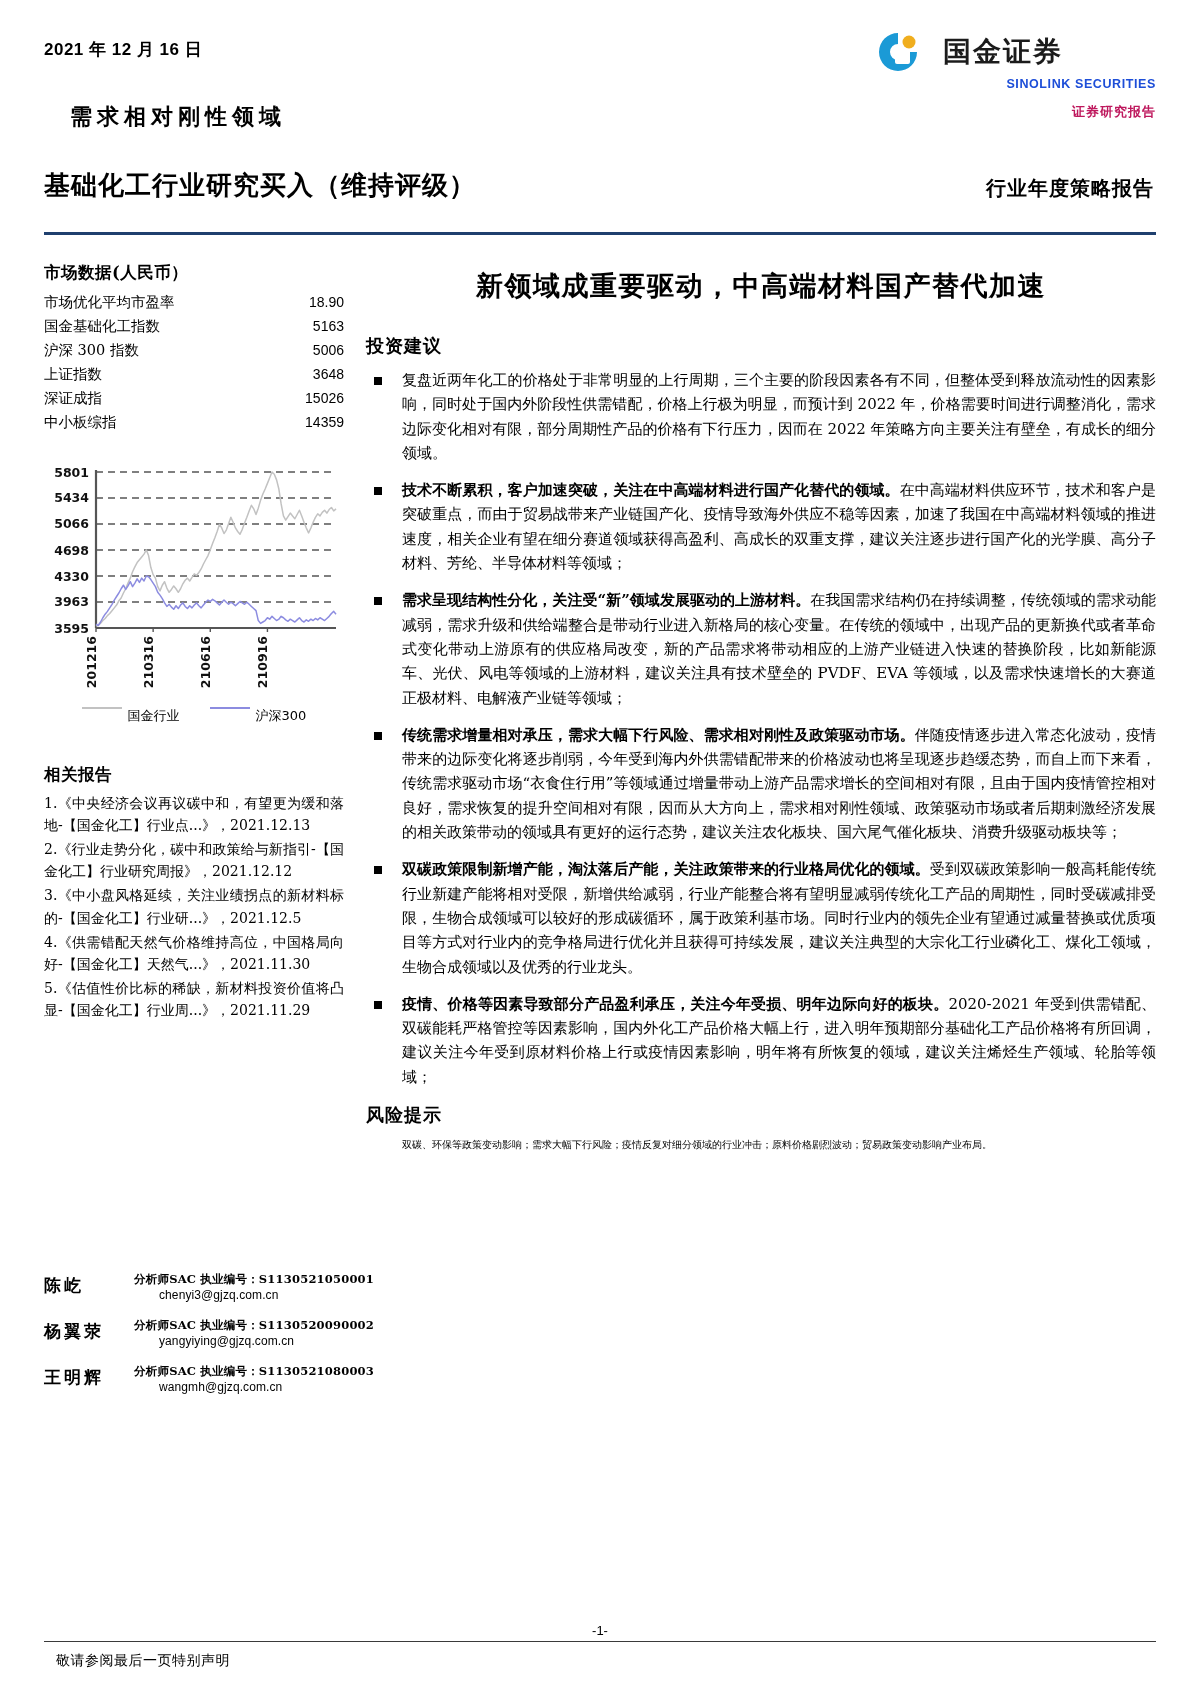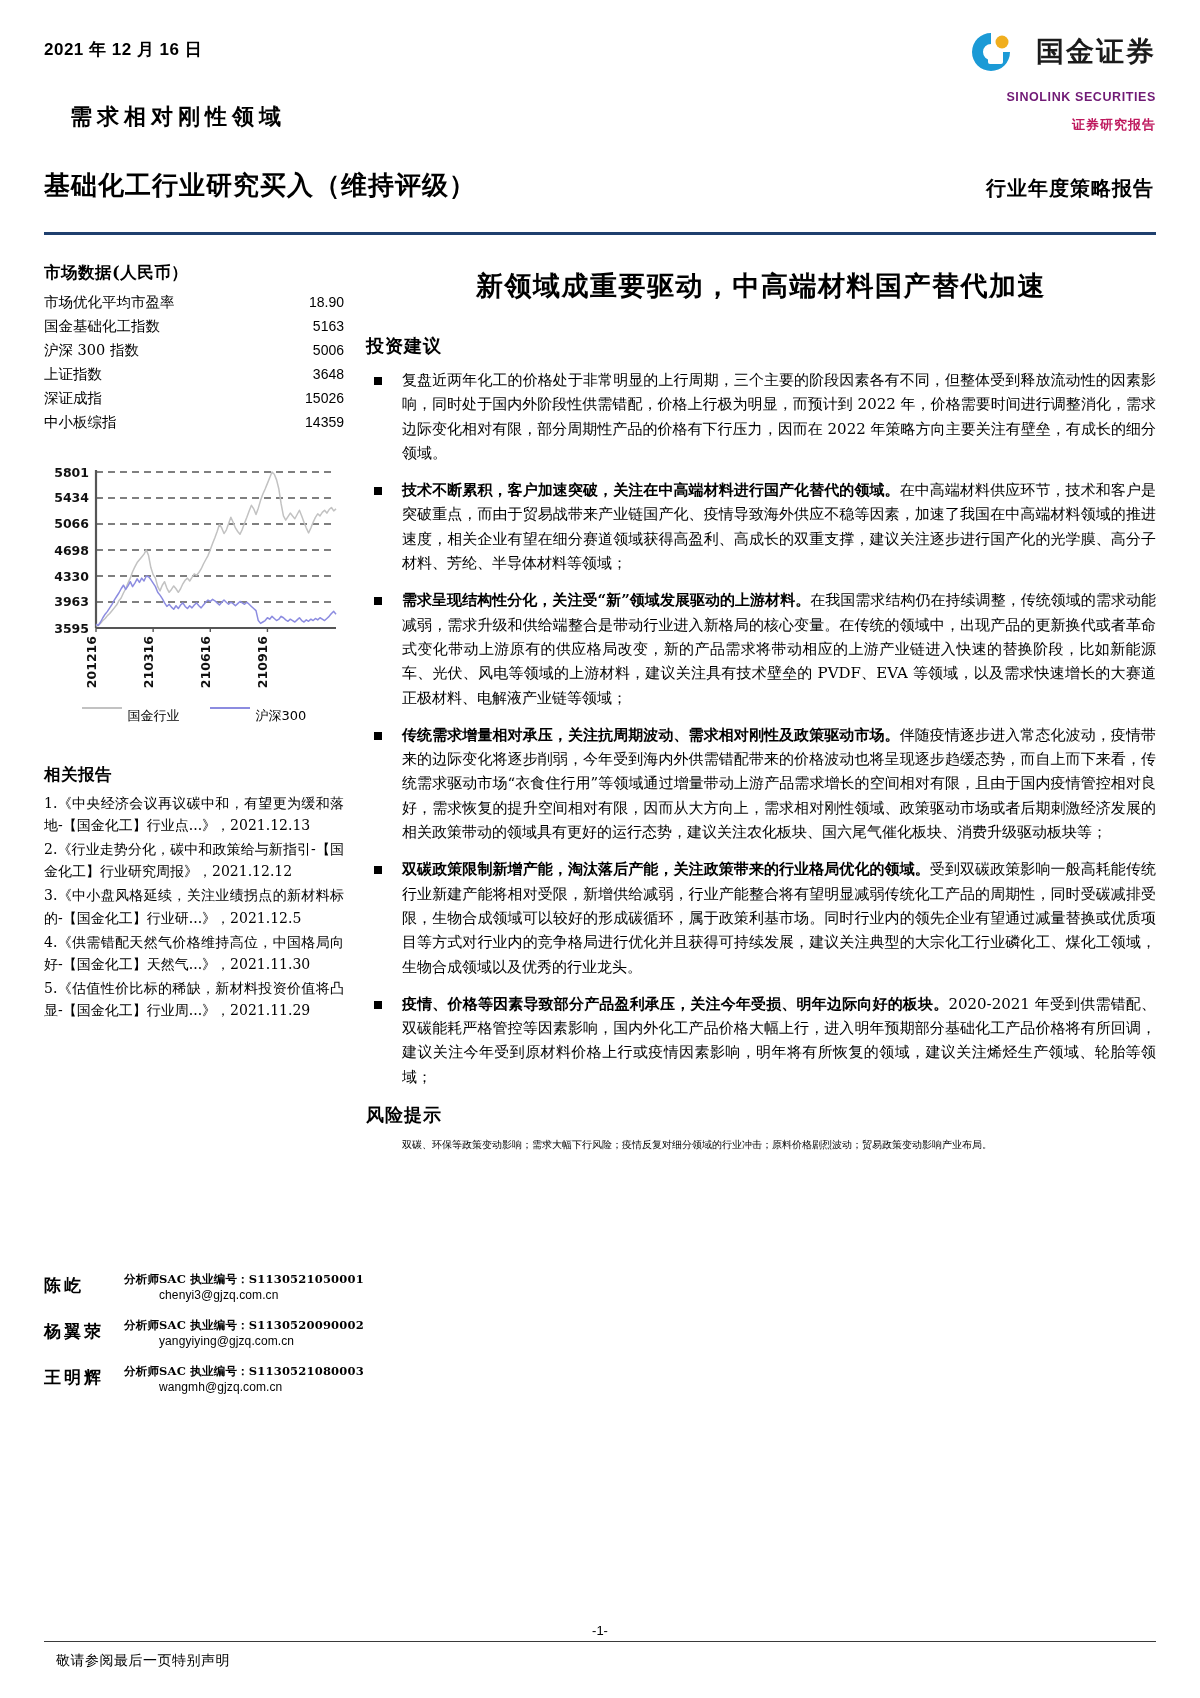--- a/index.html
+++ b/index.html
@@ -65,43 +65,42 @@
   
   .logo-wrap {
     position: absolute;
     top: 0; right: 0;
     width: 280px;
     text-align: right;
   }
   .logo-row {
     display: flex;
     align-items: center;
-    justify-content: flex-end;
     gap: 23px;
   }
   .logo-mark {
     position: relative;
     width: 44px; height: 44px;
     flex: 0 0 44px;
   }
   .logo-name {
     font-family: "DejaVu Sans", sans-serif;
     font-weight: bold;
     font-size: 28px;
     letter-spacing: 2px;
     line-height: 1;
     color: #1b1b1b;
   }
   .logo-sub {
     font-family: "Liberation Sans", sans-serif;
     font-weight: bold;
     font-size: 12.5px;
     letter-spacing: .6px;
-    color: #701a75;
-    margin-top: 16px;
+    color: #1d4ed8;
+    margin-top: 3px;
     text-align: right;
   }
   .logo-tag {
     margin-top: 12px;
     font-family: "DejaVu Serif", serif;
     font-weight: bold;
     font-size: 13px;
     letter-spacing: 1px;
     color: #be185d;
     text-align: right;
@@ -195,20 +194,21 @@
     letter-spacing: 3px;
     padding-top: 2px;
   }
   .an-info { flex: 1; }
   .an-sac {
     font-family: "DejaVu Serif", serif;
     font-weight: bold;
     font-size: 11.5px;
     letter-spacing: .2px;
     white-space: nowrap;
+    text-align: right;
   }
   .an-mail {
     font-family: "Liberation Sans", sans-serif;
     font-size: 12px;
     margin-top: 1px;
     letter-spacing: .1px;
     margin-left: 35px;
   }
 
   
@@ -431,21 +431,21 @@
       <div class="bullet">
         <b></b><span>复盘近两年化工的价格处于非常明显的上行周期，三个主要的阶段因素各有不同，但整体受到释放流动性的因素影响，同时处于国内外阶段性供需错配，价格上行极为明显，而预计到 2022 年，价格需要时间进行调整消化，需求边际变化相对有限，部分周期性产品的价格有下行压力，因而在 2022 年策略方向主要关注有壁垒，有成长的细分领域。</span>
       </div>
       <div class="bullet">
         <b>技术不断累积，客户加速突破，关注在中高端材料进行国产化替代的领域。</b><span>在中高端材料供应环节，技术和客户是突破重点，而由于贸易战带来产业链国产化、疫情导致海外供应不稳等因素，加速了我国在中高端材料领域的推进速度，相关企业有望在细分赛道领域获得高盈利、高成长的双重支撑，建议关注逐步进行国产化的光学膜、高分子材料、芳纶、半导体材料等领域；</span>
       </div>
       <div class="bullet">
         <b>需求呈现结构性分化，关注受“新”领域发展驱动的上游材料。</b><span>在我国需求结构仍在持续调整，传统领域的需求动能减弱，需求升级和供给端整合是带动行业进入新格局的核心变量。在传统的领域中，出现产品的更新换代或者革命式变化带动上游原有的供应格局改变，新的产品需求将带动相应的上游产业链进入快速的替换阶段，比如新能源车、光伏、风电等领域的上游材料，建议关注具有技术壁垒的 PVDF、EVA 等领域，以及需求快速增长的大赛道正极材料、电解液产业链等领域；</span>
       </div>
       <div class="bullet">
-        <b>传统需求增量相对承压，关注抗周期波动、需求相对刚性及政策驱动市场。</b><span>伴随疫情逐步进入常态化波动，疫情带来的边际变化将逐步削弱，今年受到海内外供需错配带来的价格波动也将呈现逐步趋缓态势，而自上而下来看，传统需求驱动市场“衣食住行用”等领域通过增量带动上游产品需求增长的空间相对有限，且由于国内疫情管控相对良好，需求恢复的提升空间相对有限，因而从大方向上，需求相对刚性领域、政策驱动市场或者后期刺激经济发展的相关政策带动的领域具有更好的运行态势，建议关注农化板块、国六尾气催化板块、消费升级驱动板块等；</span>
+        <b>传统需求增量相对承压，需求大幅下行风险、需求相对刚性及政策驱动市场。</b><span>伴随疫情逐步进入常态化波动，疫情带来的边际变化将逐步削弱，今年受到海内外供需错配带来的价格波动也将呈现逐步趋缓态势，而自上而下来看，传统需求驱动市场“衣食住行用”等领域通过增量带动上游产品需求增长的空间相对有限，且由于国内疫情管控相对良好，需求恢复的提升空间相对有限，因而从大方向上，需求相对刚性领域、政策驱动市场或者后期刺激经济发展的相关政策带动的领域具有更好的运行态势，建议关注农化板块、国六尾气催化板块、消费升级驱动板块等；</span>
       </div>
       <div class="bullet">
         <b>双碳政策限制新增产能，淘汰落后产能，关注政策带来的行业格局优化的领域。</b><span>受到双碳政策影响一般高耗能传统行业新建产能将相对受限，新增供给减弱，行业产能整合将有望明显减弱传统化工产品的周期性，同时受碳减排受限，生物合成领域可以较好的形成碳循环，属于政策利基市场。同时行业内的领先企业有望通过减量替换或优质项目等方式对行业内的竞争格局进行优化并且获得可持续发展，建议关注典型的大宗化工行业磷化工、煤化工领域，生物合成领域以及优秀的行业龙头。</span>
       </div>
       <div class="bullet">
         <b>疫情、价格等因素导致部分产品盈利承压，关注今年受损、明年边际向好的板块。</b><span>2020-2021 年受到供需错配、双碳能耗严格管控等因素影响，国内外化工产品价格大幅上行，进入明年预期部分基础化工产品价格将有所回调，建议关注今年受到原材料价格上行或疫情因素影响，明年将有所恢复的领域，建议关注烯烃生产领域、轮胎等领域；</span>
       </div>
     </div>
 
     <div class="sec-h" style="margin-top:14px">风险提示</div>

